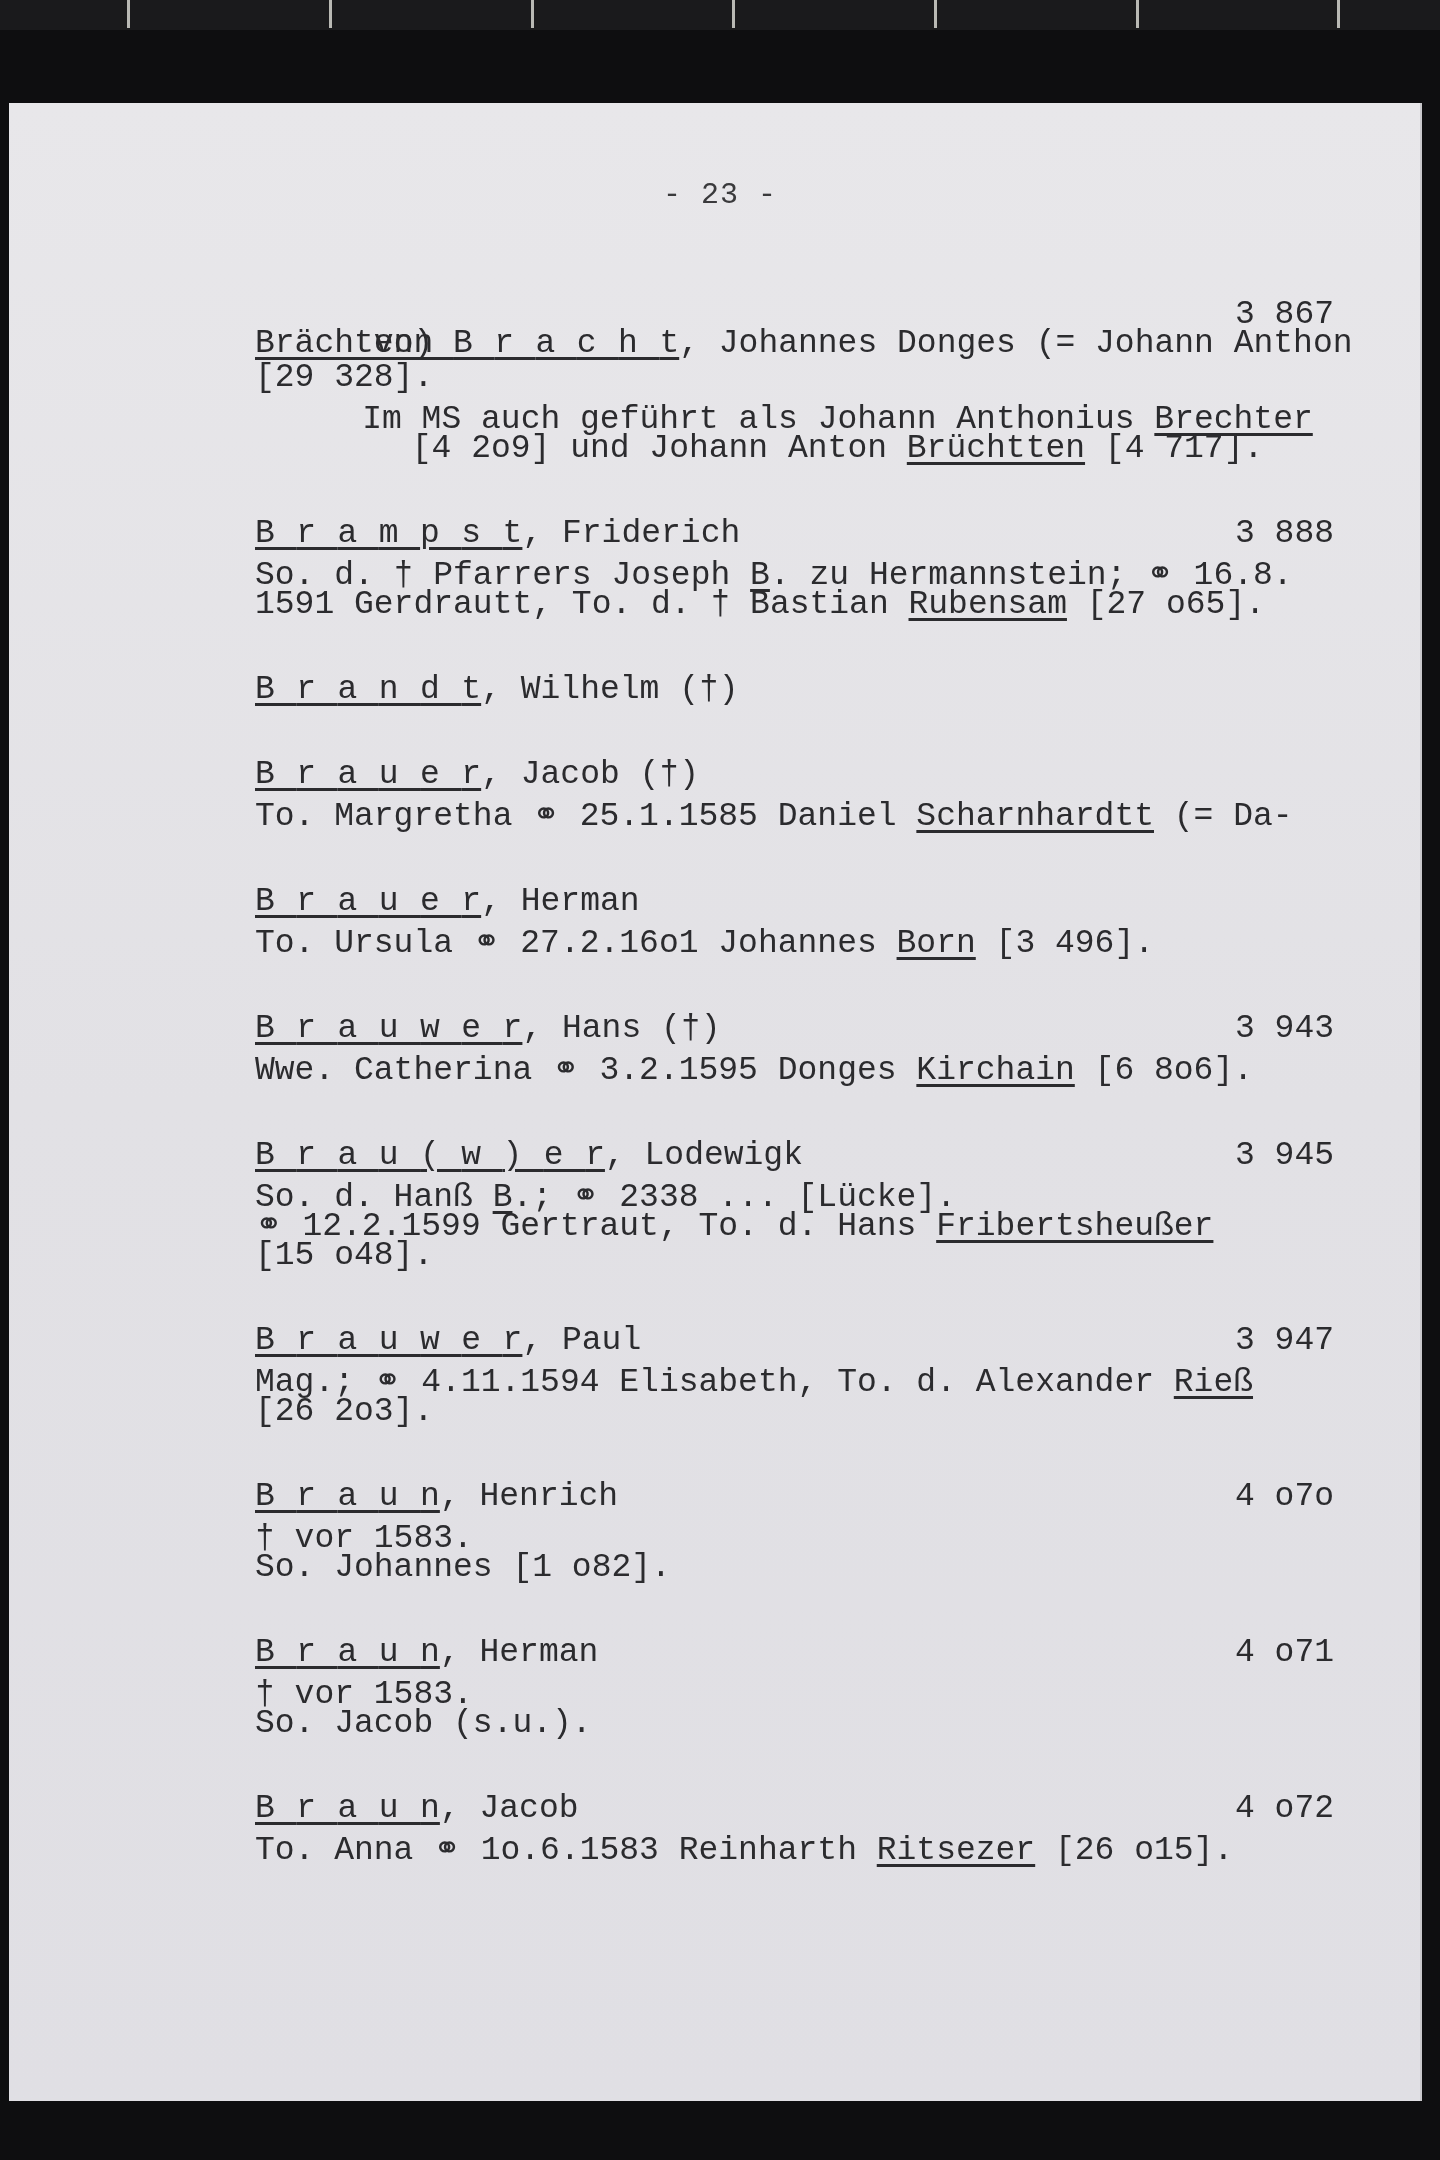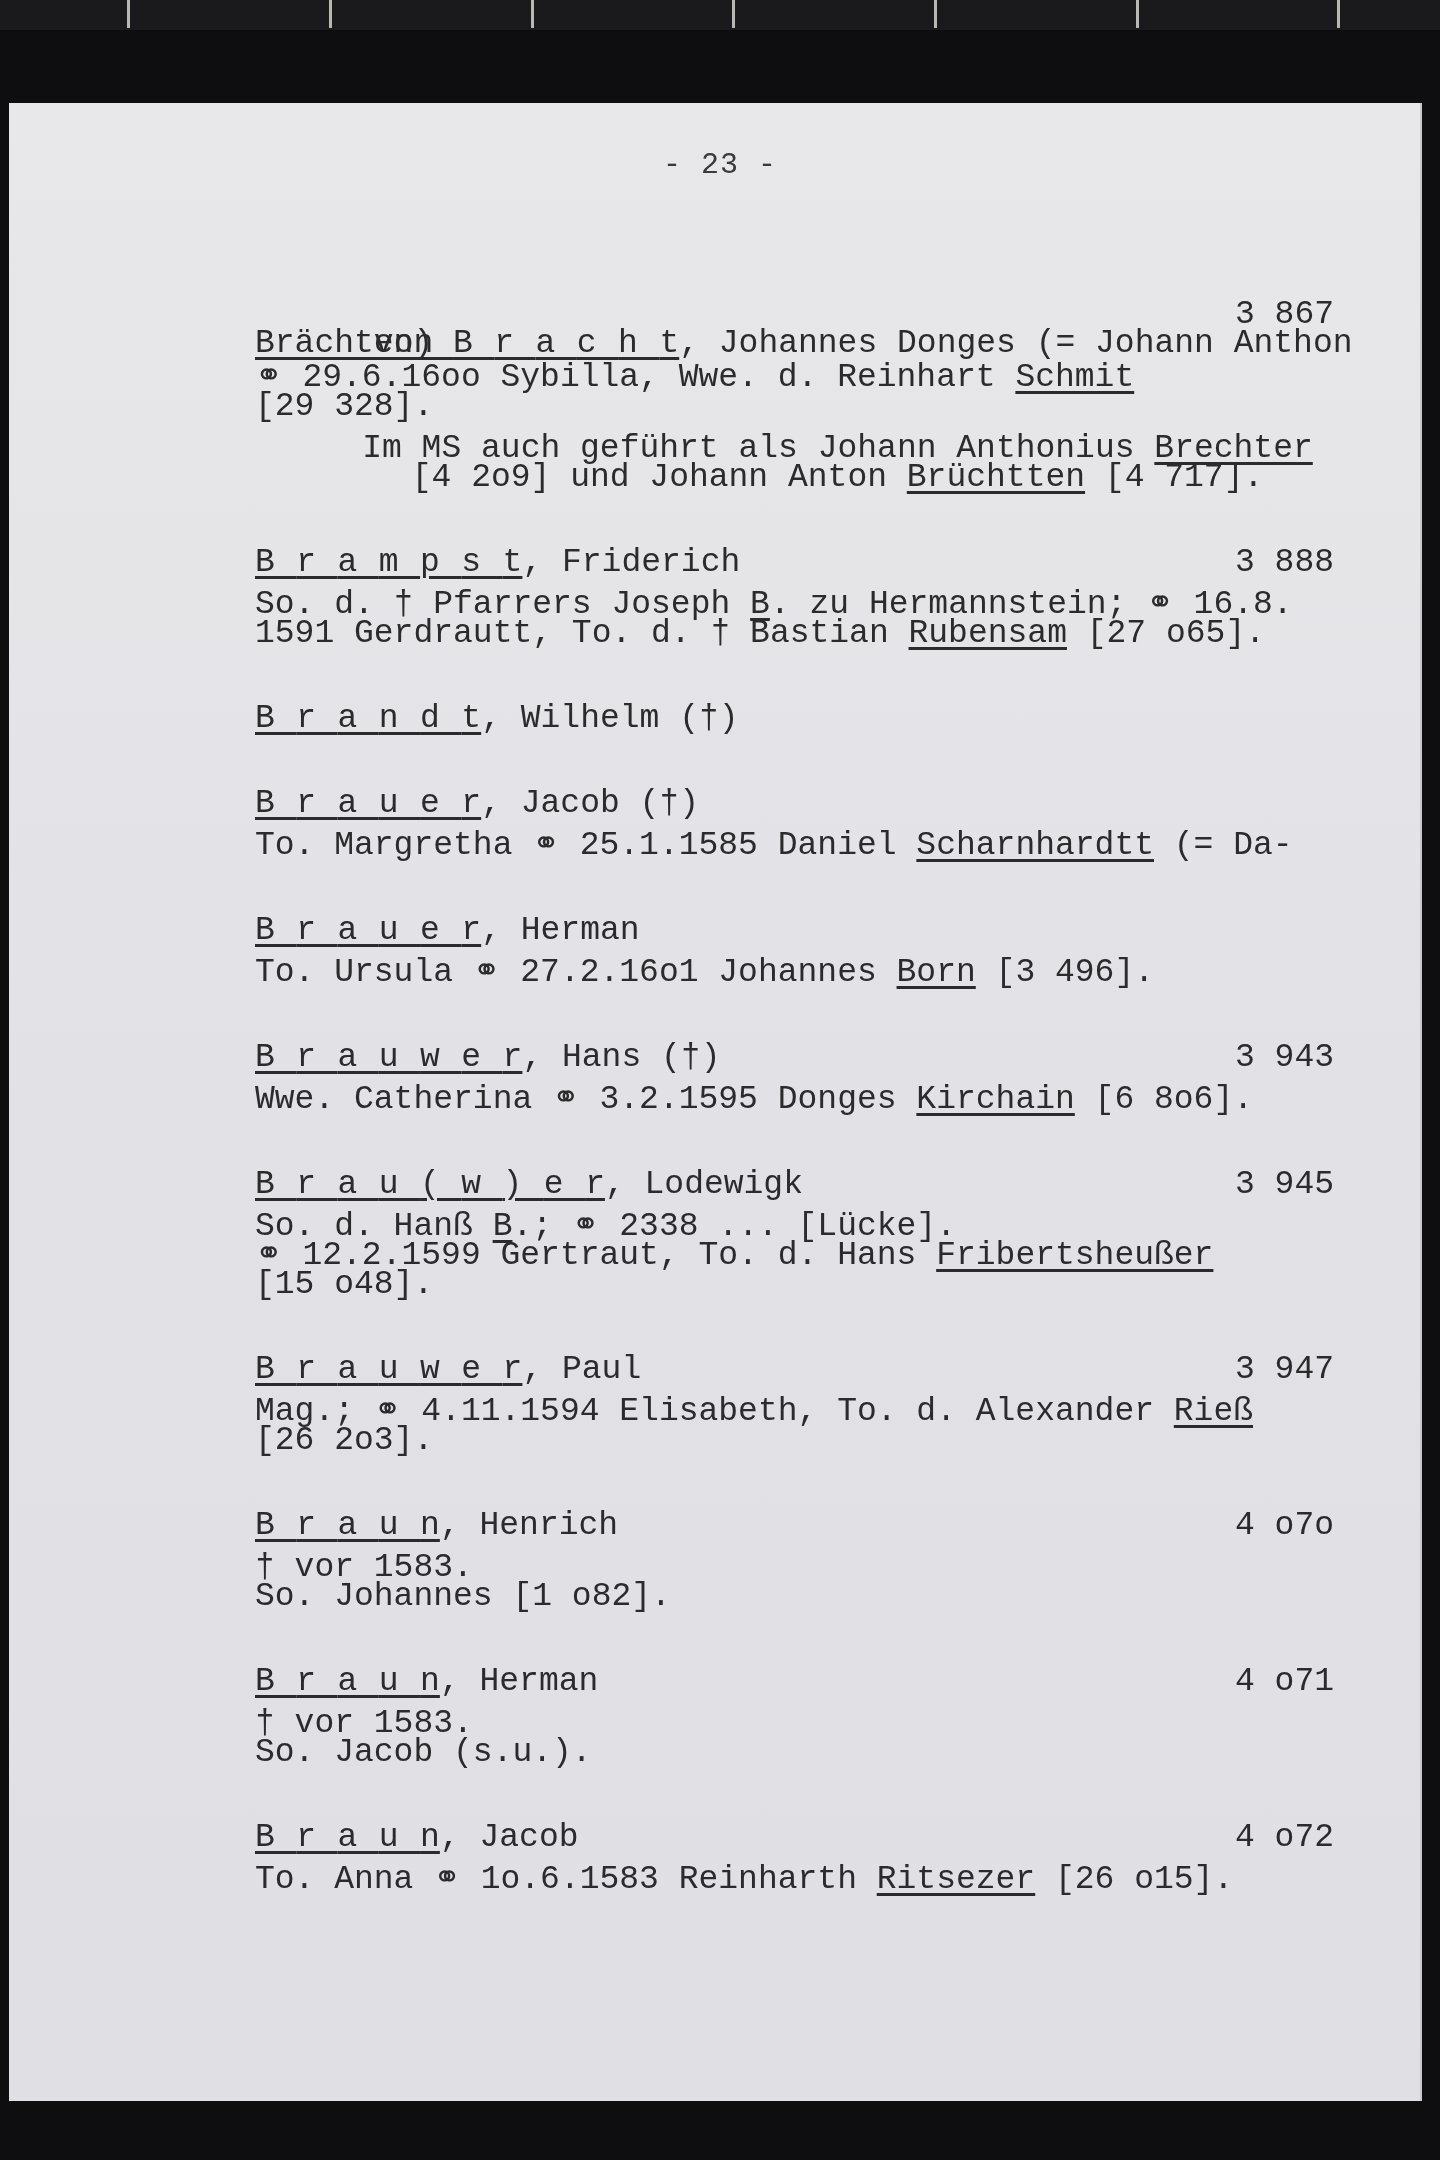--- a/index.html
+++ b/index.html
@@ -12,21 +12,21 @@
     position: absolute; left: 0; top: 0; width: 1440px; height: 30px;
     background: #1a1a1c;
   }
   .tick { position: absolute; top: 0; width: 3px; height: 28px; background: #b9b9b4; }
   .page {
     position: absolute; left: 9px; top: 103px; width: 1413px; height: 1998px;
     background: linear-gradient(180deg, #e8e7ea 0%, #e2e1e5 50%, #e0dfe4 100%);
     box-shadow: inset -2px 0 0 #c9c8cc;
   }
   .page-number {
-    position: absolute; top: 148px; left: 0; width: 1440px; text-align: center;
+    position: absolute; top: 178px; left: 0; width: 1440px; text-align: center;
     font-size: 30px; color: #3a3a3c; letter-spacing: 1px;
   }
   .doc {
     position: absolute; left: 255px; top: 300px; width: 1095px;
     color: #2b2b2e; font-size: 33px; line-height: 29px;
   }
   .entry { position: relative; margin-bottom: 56px; }
   .head { position: relative; height: 29px; margin-bottom: 13px; white-space: pre; }
   .num { position: absolute; right: 16px; top: 0; white-space: pre; }
   .u { text-decoration: underline; text-decoration-thickness: 3px; text-underline-offset: 5px; }
@@ -54,21 +54,20 @@
 
 <div class="doc" id="doc">
 
   <div class="entry">
     <div class="head">
       <span class="u"><span>von </span><span class="sp"><span>B</span><span>r</span><span>a</span><span>c</span><span>h</span><span style="letter-spacing: 0px;">t</span></span></span><span>, Johannes Donges (= Johann Anthon</span>
       <span class="num">3 867</span>
     </div>
     <div class="line cont" style="margin-top:-13px"><span class="u">Brächten</span><span>)</span></div>
     <div>
-        <div class="line"><span>⚭ 29.6.16oo Sybilla, Wwe. d. Reinhart </span><span class="u">Schmit</span></div>
         <div class="line"><span>[29 328].</span></div>
       </div>
     <div class="indent">
         <div class="line"><span>Im MS auch geführt als Johann Anthonius </span><span class="u">Brechter</span></div>
         <div class="line"><span>[4 2o9] und Johann Anton </span><span class="u">Brüchtten</span><span> [4 717].</span></div>
       </div>
   </div>
 
   <div id="more-entries">
       <div class="entry">

